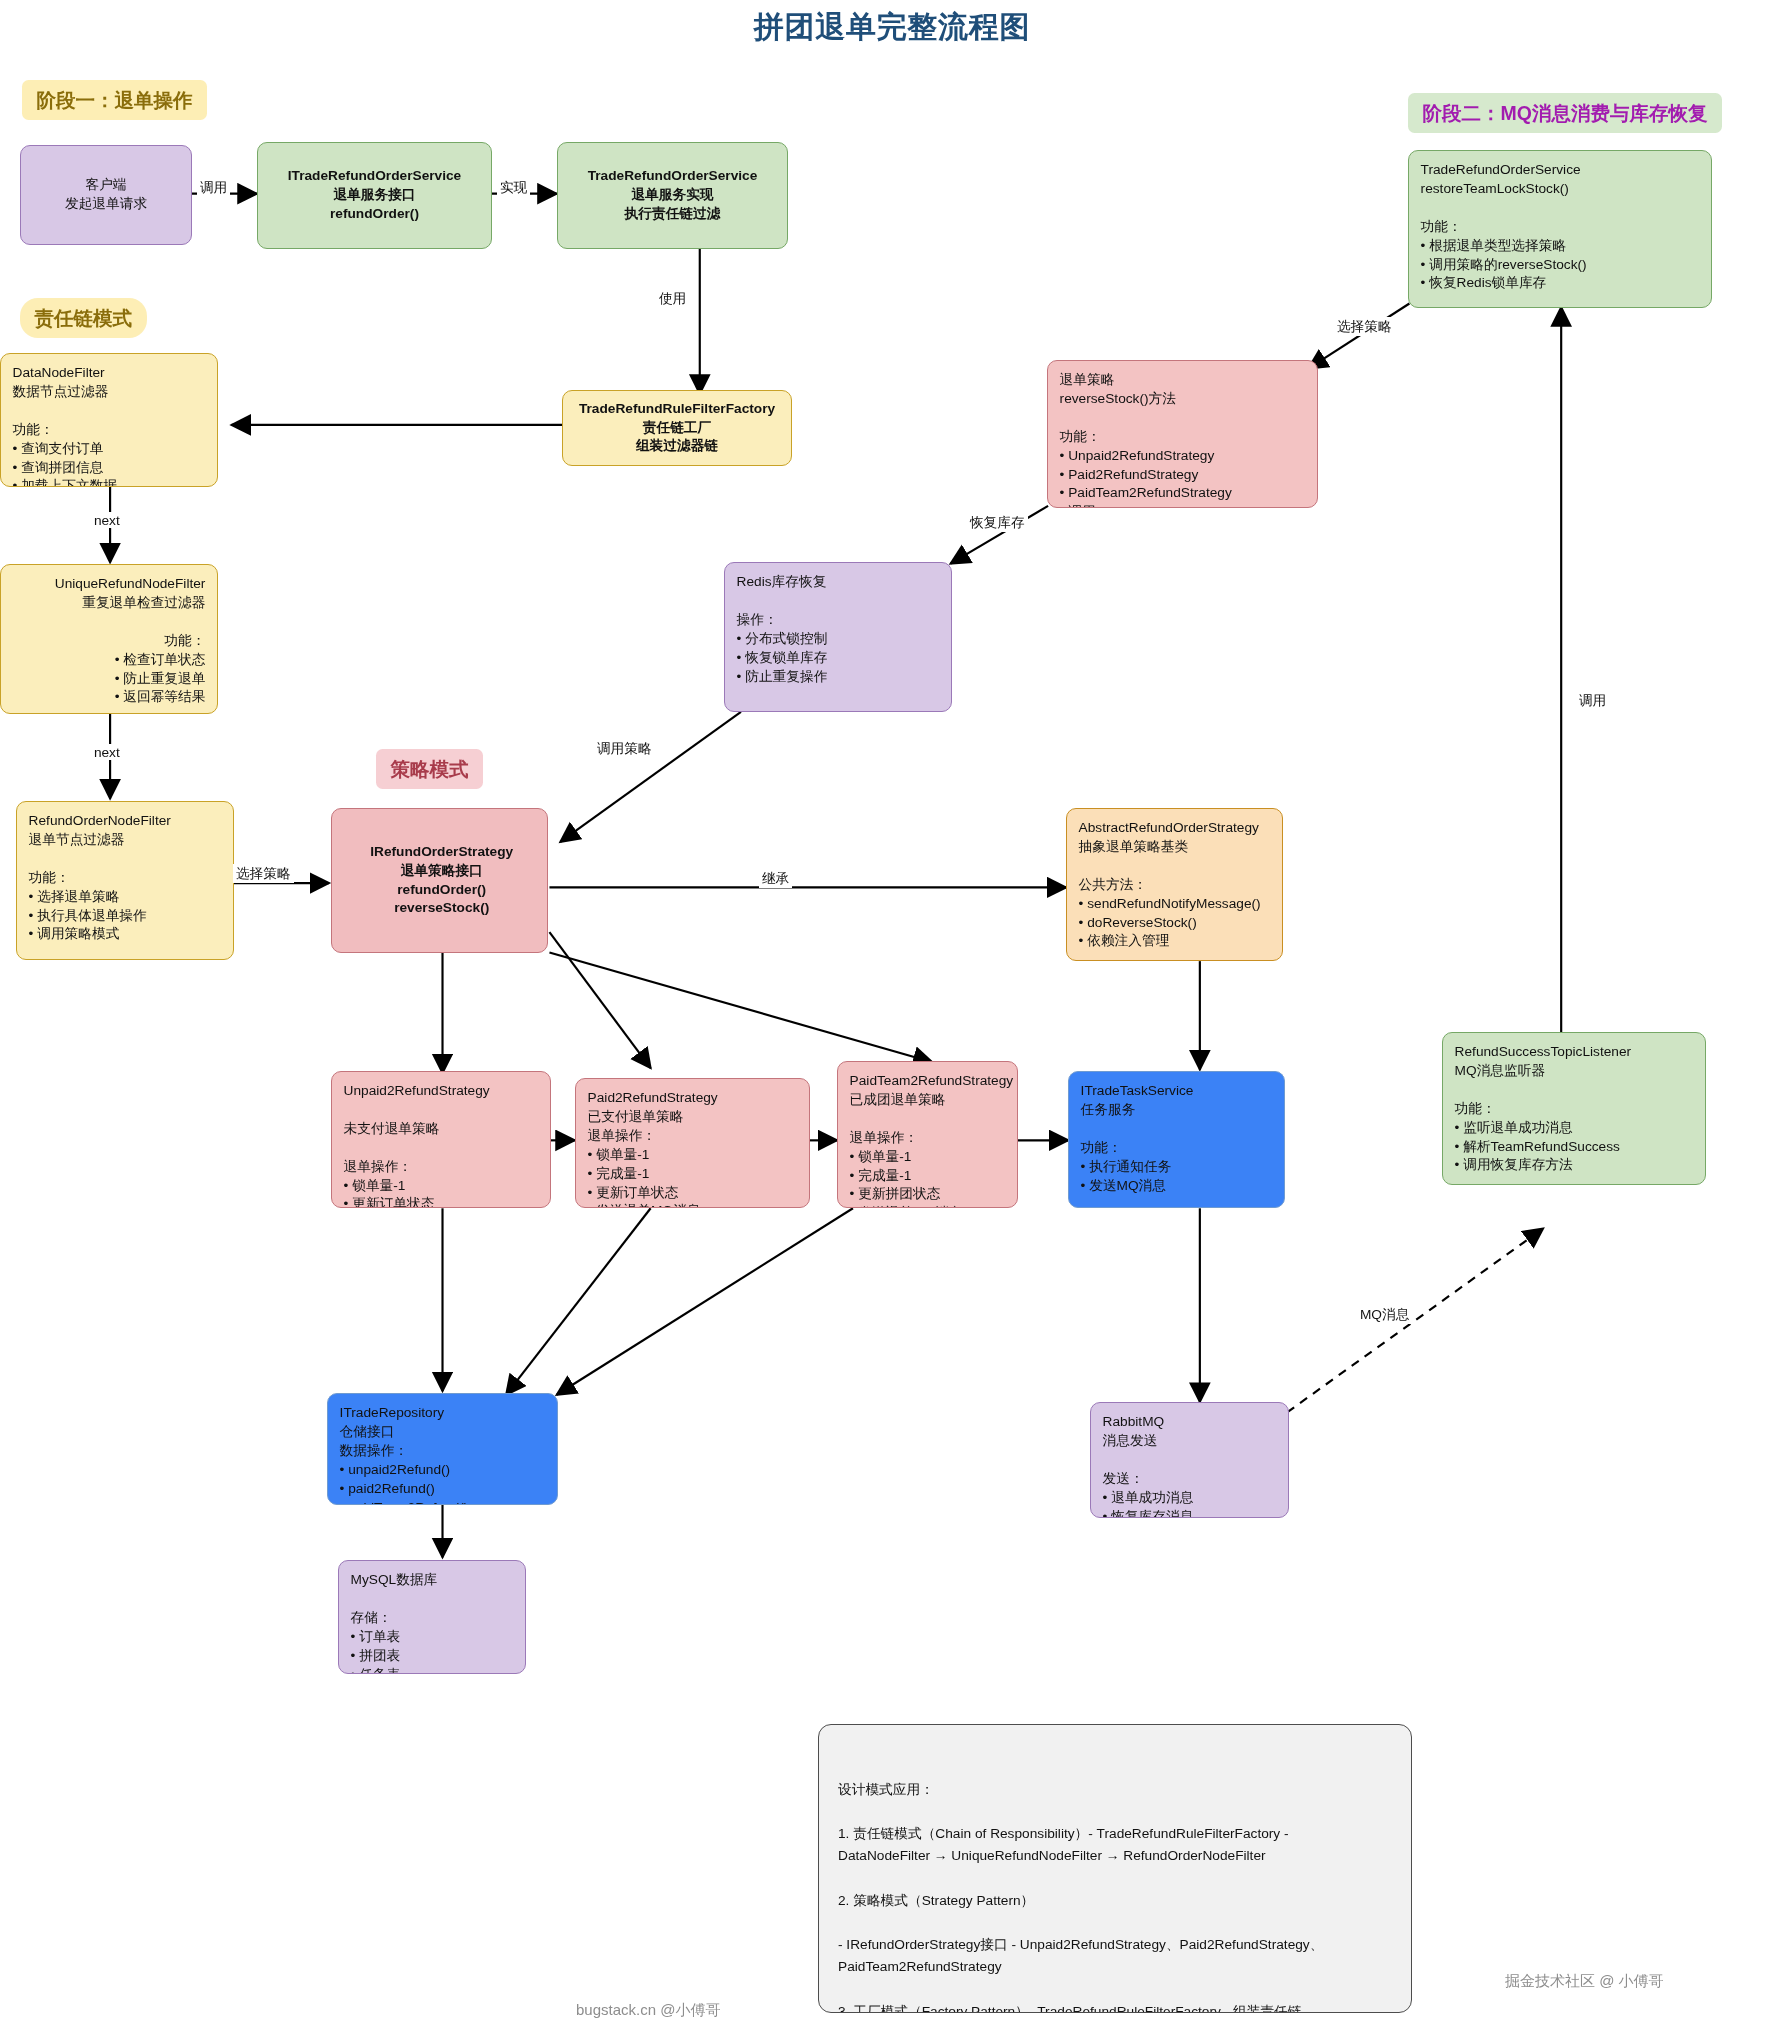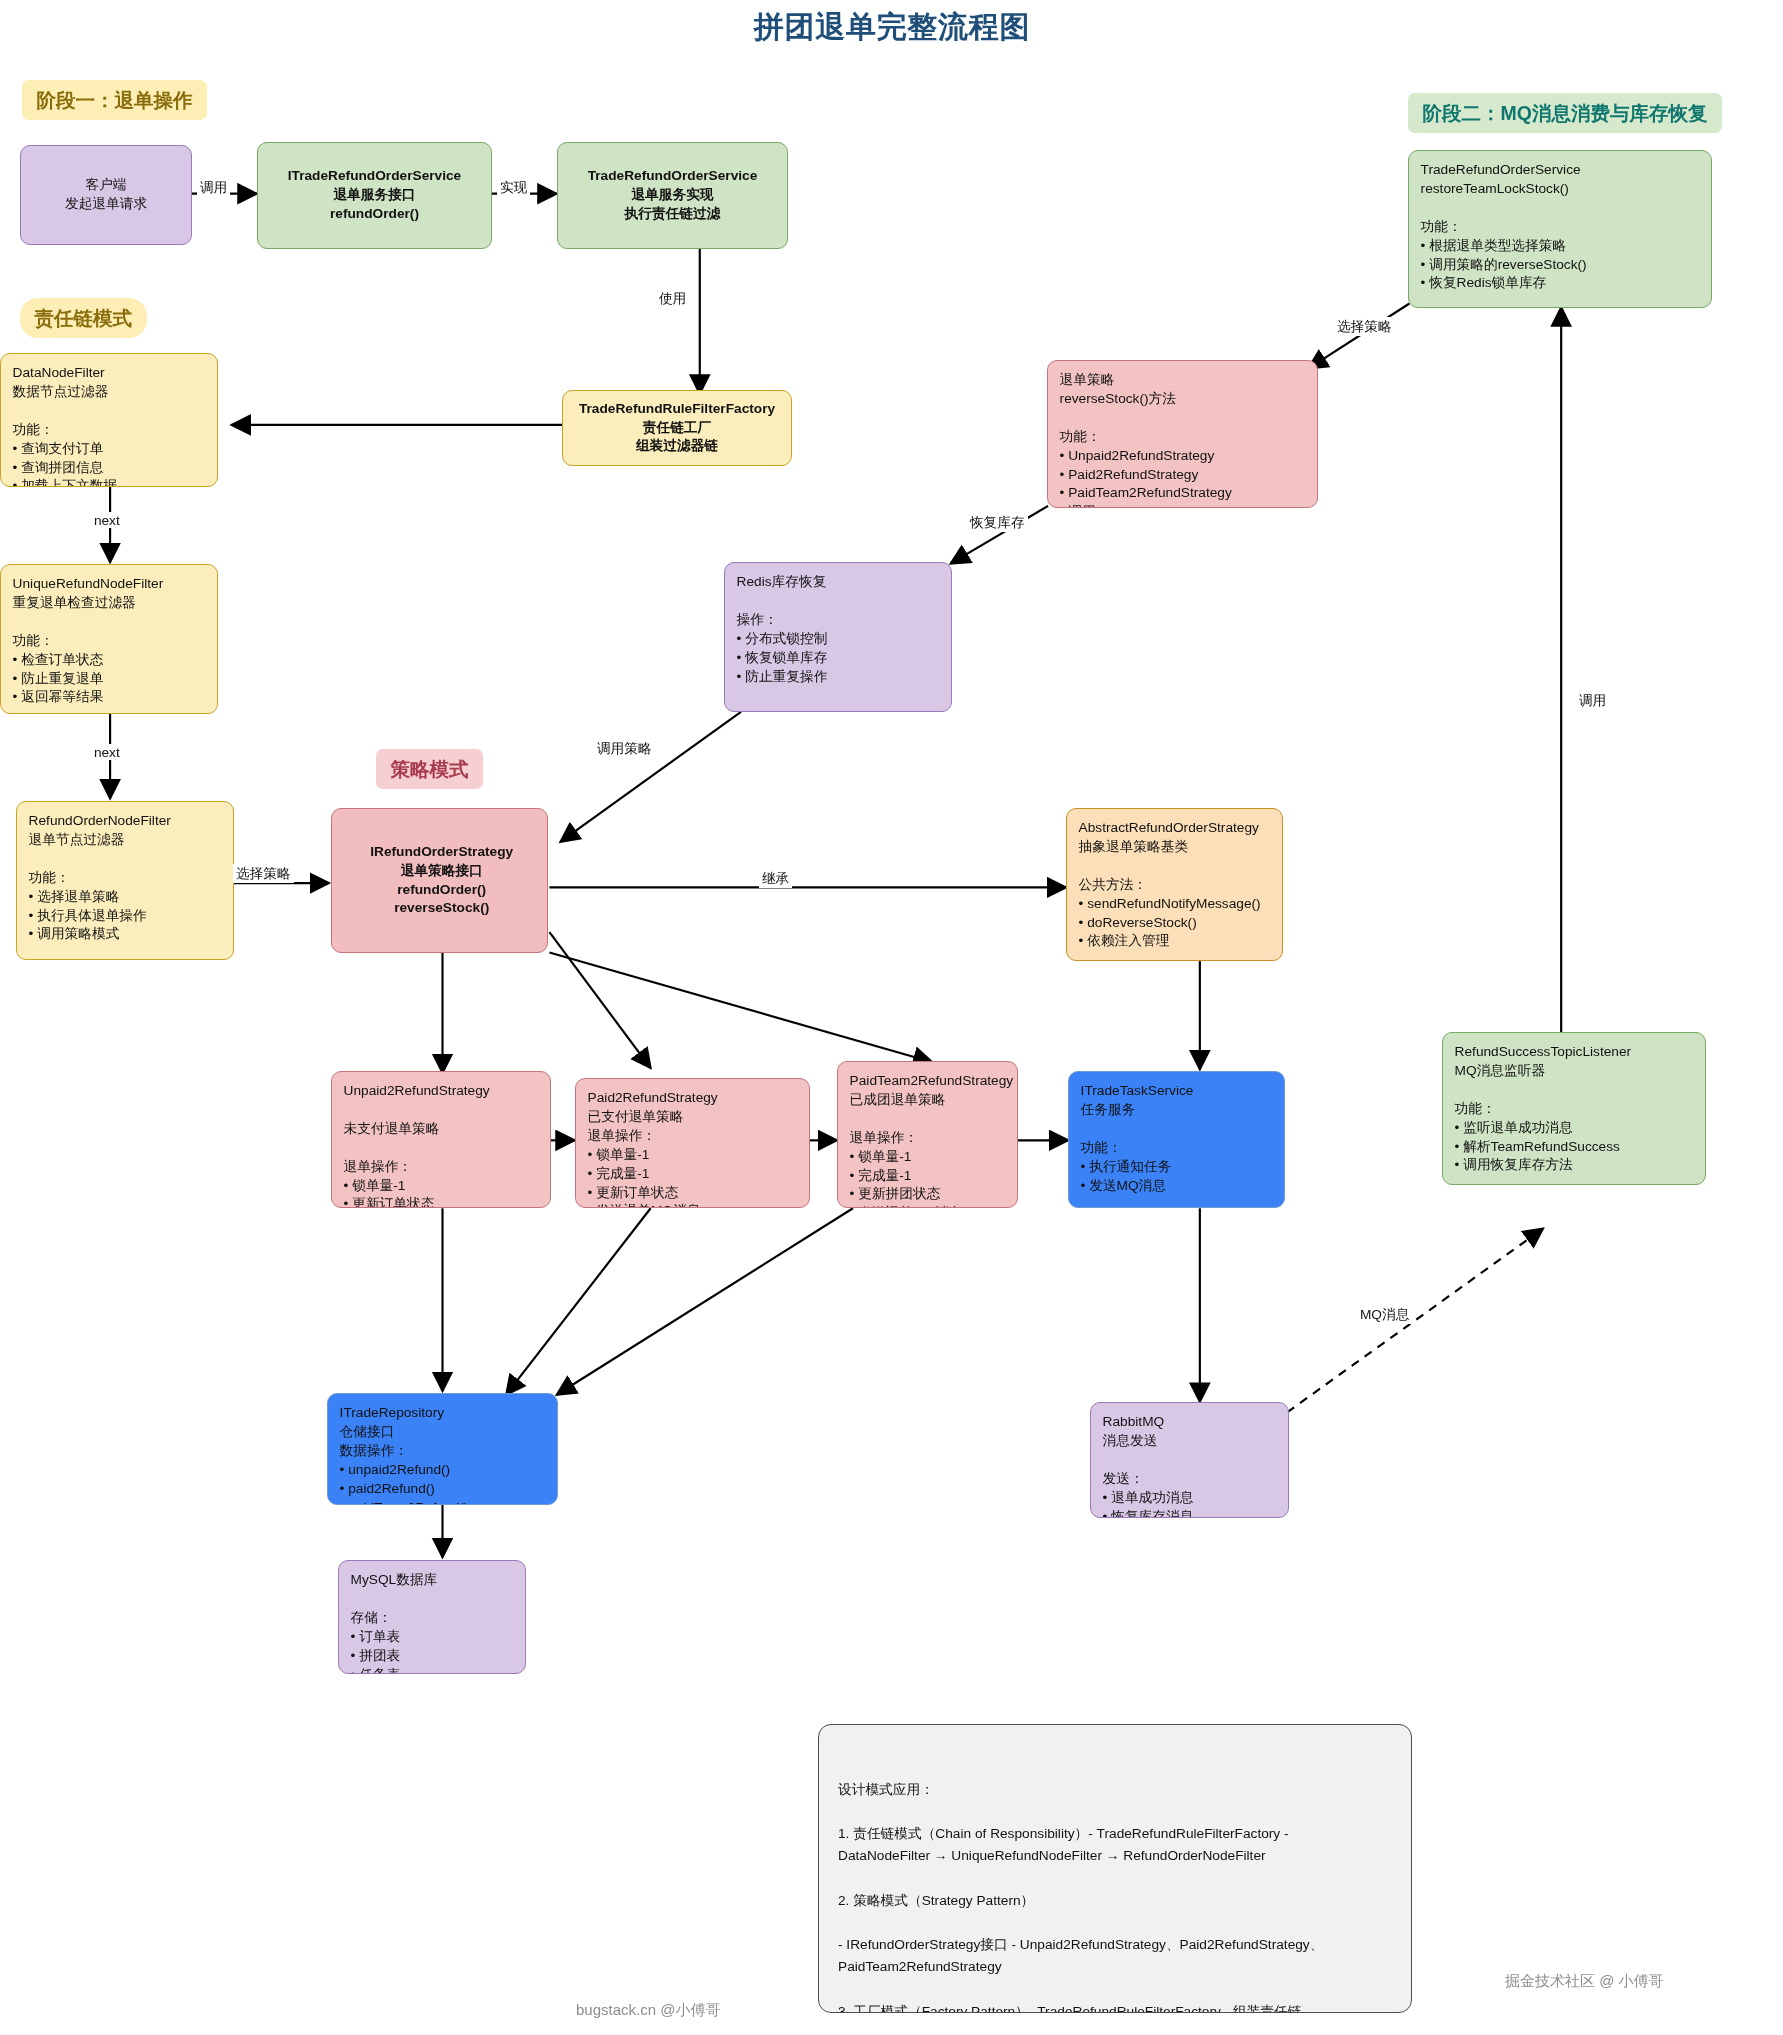--- a/index.html
+++ b/index.html
@@ -33,21 +33,21 @@
   }
   .phase-tag {
     position: absolute;
     padding: 6.5px 14.5px;
     border-radius: 6.5px;
     font-size: 19.5px;
     font-weight: bold;
     white-space: nowrap;
   }
   .tag-yellow { background: #fdeeb5; color: #8a6d0b; }
-  .tag-green  { background: #d6e9cd; color: #0f766e; }
+  .tag-green  { background: #d6e9cd; color: #a21caf; }
   .tag-pink   { background: #f6cfd3; color: #a83b4b; }
 
   .node {
     position: absolute;
     border-radius: 10px;
     border-width: 1.4px;
     border-style: solid;
     padding: 10px 11.6px;
     font-size: 13.7px;
     line-height: 1.38;
@@ -177,21 +177,21 @@
 组装过滤器链</div>
 
   <div class="node n-yellow" style="left:0px; top:353px; width:218px; height:134px;">DataNodeFilter
 数据节点过滤器
 
 功能：
 • 查询支付订单
 • 查询拼团信息
 • 加载上下文数据</div>
 
-  <div class="node n-yellow" style="left:0px; top:564px; width:218px; height:150px;">UniqueRefundNodeFilter
+  <div class="node n-yellow" style="left:0px; top:564px; width:218px; height:150px;text-align:right;">UniqueRefundNodeFilter
 重复退单检查过滤器
 
 功能：
 • 检查订单状态
 • 防止重复退单
 • 返回幂等结果</div>
 
   <div class="node n-yellow" style="left:16px; top:801px; width:218px; height:159px;">RefundOrderNodeFilter
 退单节点过滤器
 

